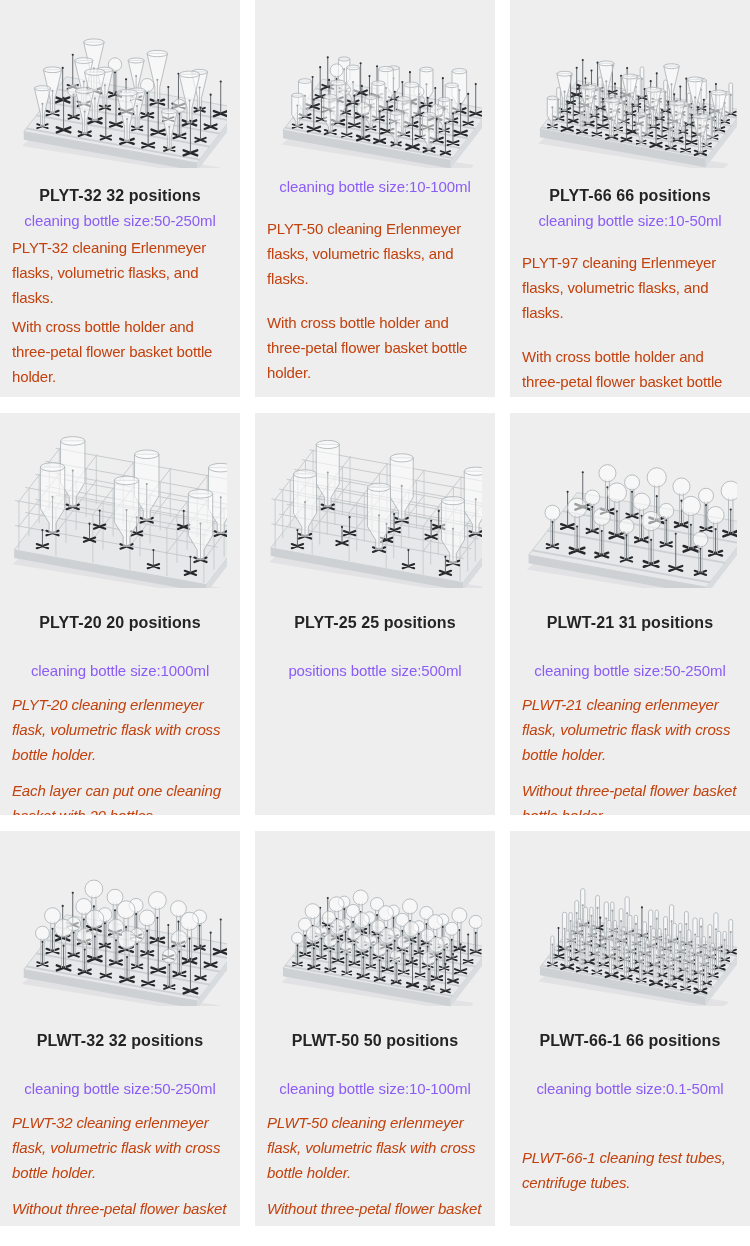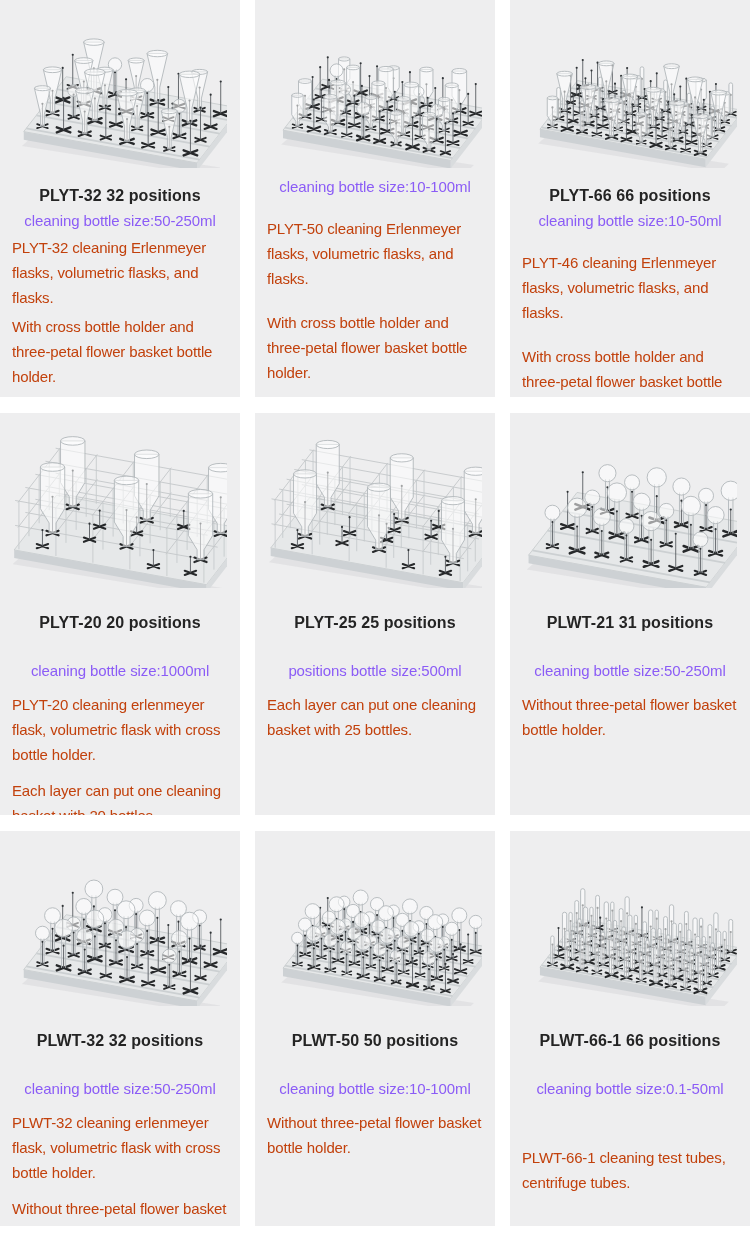--- a/index.html
+++ b/index.html
@@ -38,21 +38,21 @@
     color:#8b5cf6;text-align:center;letter-spacing:-.1px;
   }
   .roomy .subtitle{margin-top:28px;}
   .para{
     margin:19px 0 0;
     font-size:15px;line-height:25px;
     color:#c2410c;letter-spacing:-.15px;
   }
   .tight .subtitle{margin-top:5px;}
   .tight .para{margin-top:4px;}
-  .roomy .para{margin-top:11px;}
+  .roomy .para{margin-top:11px;font-style:italic;}
   .para.offset{margin-top:46px;}
   figure{margin:0;}
 </style>
 </head>
 <body>
 
 <main class="grid">
 
   <section class="card tight">
     <figure class="figure">
@@ -681,21 +681,21 @@
           <circle cx="182.4" cy="124.8" r="1.2" fill="#2f3336"></circle>
           <path d="M192.6,155.6 L205.4,160.4 M192.6,160.4 L205.4,155.6" stroke="#17191b" stroke-width="2.2" stroke-linecap="round" opacity=".92"></path>
           <line x1="199.0" y1="158.0" x2="199.0" y2="137.0" stroke="#565b60" stroke-width="1"></line>
           <circle cx="199.0" cy="137.0" r="1.2" fill="#2f3336"></circle>
           <path d="M190.3,116.8 L196.9,145.3 L196.9,158.0 L201.1,158.0 L201.1,145.3 L207.7,116.8 Z" fill="rgba(255,255,255,0.55)" stroke="#b2b7bb" stroke-width="1"></path>
           <ellipse cx="199.0" cy="116.8" rx="8.7" ry="2.7" fill="rgba(255,255,255,0.55)" stroke="#b2b7bb" stroke-width="1"></ellipse>
         </svg>
     </figure>
     <h3 class="title">PLYT-66 66 positions</h3>
     <p class="subtitle">cleaning bottle size:10-50ml</p>
-    <p class="para">PLYT-46 cleaning Erlenmeyer flasks, volumetric flasks, and flasks.</p>
+    <p class="para">PLYT-97 cleaning Erlenmeyer flasks, volumetric flasks, and flasks.</p>
     <p class="para">With cross bottle holder and three-petal flower basket bottle holder.</p>
   </section>
 
   <section class="card roomy">
     <figure class="figure">
       <svg viewBox="0 0 240 175">
           <polygon points="-0.7,148.3 233.1,186.3 243.1,176.3 9.3,139.3" fill="rgba(110,115,120,.09)"></polygon>
           <polygon points="1.3,132.3 217.1,171.3 264.7,109.7 48.9,70.7" fill="#e6e8e9" stroke="#c8ccce" stroke-width="1"></polygon>
           <polygon points="1.3,132.3 217.1,171.3 217.1,180.3 1.3,141.3" fill="#cdd1d4"></polygon>
           <polygon points="217.1,171.3 264.7,109.7 264.7,118.7 217.1,180.3" fill="#d9dcde"></polygon>
@@ -931,21 +931,20 @@
           <ellipse cx="124.5" cy="62.0" rx="12.9" ry="4.6" fill="rgba(255,255,255,0.55)" stroke="#b2b7bb" stroke-width="1"></ellipse>
           <path d="M200.7,144.4 L214.3,149.6 M200.7,149.6 L214.3,144.4" stroke="#17191b" stroke-width="2.4" stroke-linecap="round" opacity=".92"></path>
           <line x1="207.5" y1="147.0" x2="207.5" y2="108.5" stroke="#565b60" stroke-width="1"></line>
           <circle cx="207.5" cy="108.5" r="1.2" fill="#2f3336"></circle>
           <path d="M194.6,77.0 L194.6,121.1 L203.8,136.3 L203.8,147.0 L211.2,147.0 L211.2,136.3 L220.4,121.1 L220.4,77.0 Z" fill="rgba(255,255,255,0.55)" stroke="#b2b7bb" stroke-width="1"></path>
           <ellipse cx="207.5" cy="77.0" rx="12.9" ry="4.6" fill="rgba(255,255,255,0.55)" stroke="#b2b7bb" stroke-width="1"></ellipse>
         </svg>
     </figure>
     <h3 class="title">PLYT-25 25 positions</h3>
     <p class="subtitle">positions bottle size:500ml</p>
-    <p class="para">Each layer can put one cleaning basket with 25 bottles.</p>
   </section>
 
   <section class="card roomy">
     <figure class="figure">
       <svg viewBox="0 0 240 175">
           <polygon points="4.2,154.2 221.4,189.2 231.4,179.2 14.2,145.2" fill="rgba(110,115,120,.09)"></polygon>
           <polygon points="6.2,138.2 205.4,174.2 259.8,103.8 60.6,67.8" fill="#e6e8e9" stroke="#c8ccce" stroke-width="1"></polygon>
           <polygon points="6.2,138.2 205.4,174.2 205.4,183.2 6.2,147.2" fill="#cdd1d4"></polygon>
           <polygon points="205.4,174.2 259.8,103.8 259.8,112.8 205.4,183.2" fill="#d9dcde"></polygon>
           <line x1="10.4" y1="132.7" x2="209.7" y2="168.7" stroke="#ccd0d2" stroke-width="2"></line>
@@ -1047,20 +1046,21 @@
           <circle cx="171.3" cy="114.1" r="1.2" fill="#2f3336"></circle>
           <path d="M192.6,155.6 L205.4,160.4 M192.6,160.4 L205.4,155.6" stroke="#17191b" stroke-width="2.3" stroke-linecap="round" opacity=".92"></path>
           <line x1="199.0" y1="158.0" x2="199.0" y2="131.0" stroke="#565b60" stroke-width="1"></line>
           <circle cx="199.0" cy="131.0" r="1.2" fill="#2f3336"></circle>
           <path d="M197.1,158.0 L197.1,126.4 M200.9,158.0 L200.9,126.4" stroke="#b2b7bb" stroke-width="1"></path>
           <circle cx="199.0" cy="120.5" r="8.4" fill="rgba(255,255,255,0.55)" stroke="#b2b7bb" stroke-width="1"></circle>
         </svg>
     </figure>
     <h3 class="title">PLWT-21 31 positions</h3>
     <p class="subtitle">cleaning bottle size:50-250ml</p>
+    <p class="para">PLWT-21 cleaning erlenmeyer flask, volumetric flask with cross bottle holder.</p>
     <p class="para">Without three-petal flower basket bottle holder.</p>
   </section>
 
   <section class="card roomy">
     <figure class="figure">
       <svg viewBox="0 0 240 175">
           <polygon points="10.0,150.2 222.4,184.4 232.4,174.4 20.0,141.2" fill="rgba(110,115,120,.09)"></polygon>
           <polygon points="12.0,134.2 206.4,169.4 254.0,107.8 59.6,72.6" fill="#e6e8e9" stroke="#c8ccce" stroke-width="1"></polygon>
           <polygon points="12.0,134.2 206.4,169.4 206.4,178.4 12.0,143.2" fill="#cdd1d4"></polygon>
           <polygon points="206.4,169.4 254.0,107.8 254.0,116.8 206.4,178.4" fill="#d9dcde"></polygon>
@@ -1459,20 +1459,21 @@
           <circle cx="180.6" cy="133.7" r="1.2" fill="#2f3336"></circle>
           <path d="M178.8,154.7 L178.8,126.6 M182.3,154.7 L182.3,126.6" stroke="#b2b7bb" stroke-width="1"></path>
           <circle cx="180.6" cy="121.4" r="7.4" fill="rgba(255,255,255,0.55)" stroke="#b2b7bb" stroke-width="1"></circle>
           <path d="M193.9,156.1 L204.1,159.9 M193.9,159.9 L204.1,156.1" stroke="#17191b" stroke-width="1.8" stroke-linecap="round" opacity=".92"></path>
           <line x1="199.0" y1="158.0" x2="199.0" y2="127.8" stroke="#565b60" stroke-width="1"></line>
           <circle cx="199.0" cy="127.8" r="1.2" fill="#2f3336"></circle>
         </svg>
     </figure>
     <h3 class="title">PLWT-50 50 positions</h3>
     <p class="subtitle">cleaning bottle size:10-100ml</p>
+    <p class="para">PLWT-50 cleaning erlenmeyer flask, volumetric flask with cross bottle holder.</p>
     <p class="para">Without three-petal flower basket bottle holder.</p>
   </section>
 
   <section class="card roomy">
     <figure class="figure">
       <svg viewBox="0 0 240 175">
           <polygon points="17.0,147.5 220.9,180.1 230.9,170.1 27.0,138.5" fill="rgba(110,115,120,.09)"></polygon>
           <polygon points="19.0,131.5 204.9,165.1 247.0,110.5 61.1,76.9" fill="#e6e8e9" stroke="#c8ccce" stroke-width="1"></polygon>
           <polygon points="19.0,131.5 204.9,165.1 204.9,174.1 19.0,140.5" fill="#cdd1d4"></polygon>
           <polygon points="204.9,165.1 247.0,110.5 247.0,119.5 204.9,174.1" fill="#d9dcde"></polygon>

